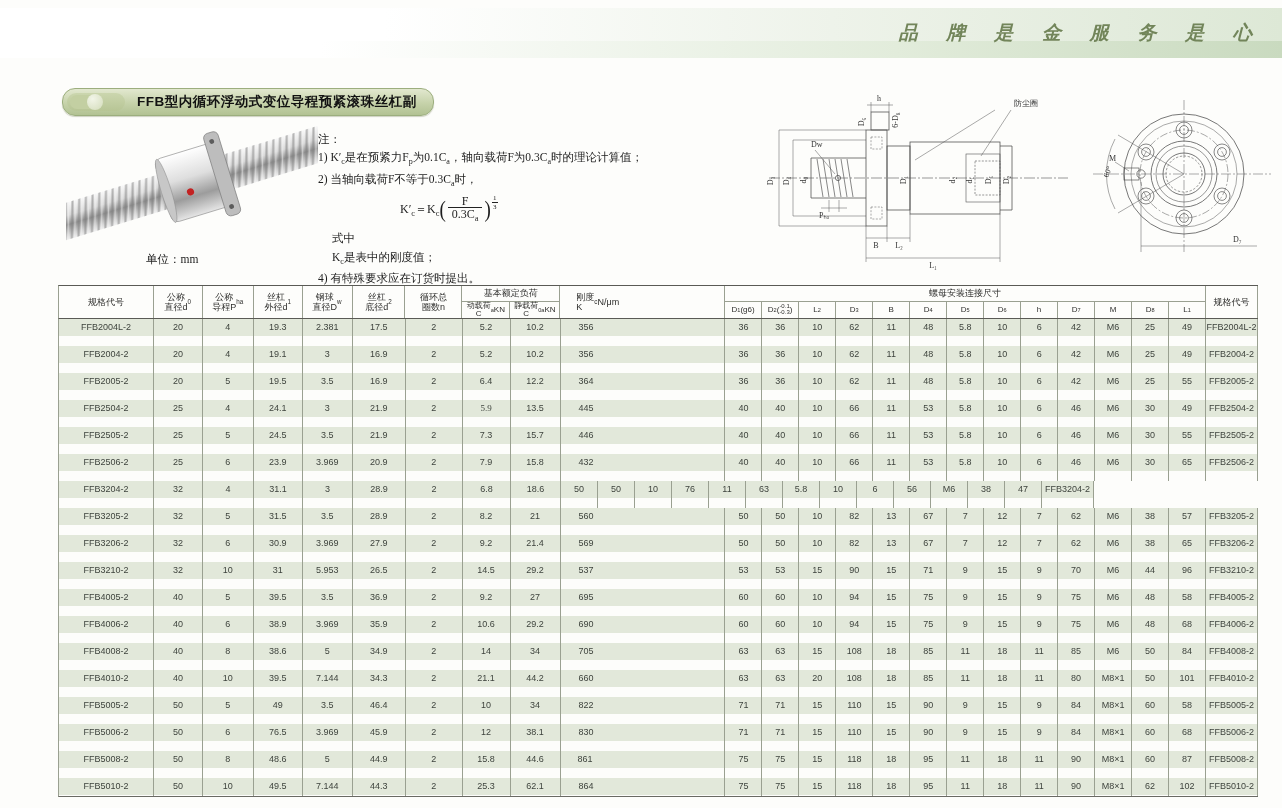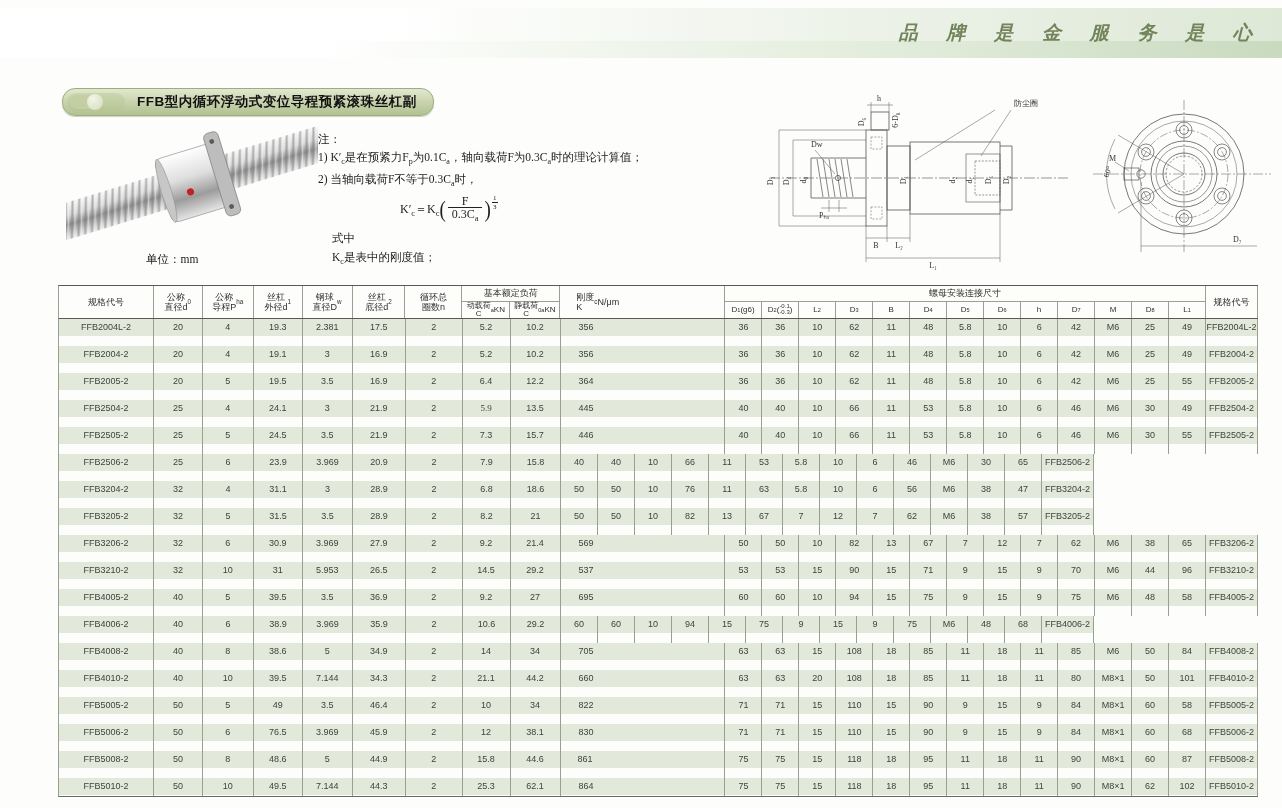--- a/index.html
+++ b/index.html
@@ -127,20 +127,21 @@
       </span>
     <span class="paren">)</span>
     <span class="fexp">
         <span>1</span>
         <span class="bar"></span>
         <span>3</span>
       </span>
   </div>
   <div class="ind">式中</div>
   <div class="ind">K<sub>c</sub>是表中的刚度值；</div>
+  <div>4) 有特殊要求应在订货时提出。</div>
 </div>
 
 <svg class="drawing" style="left:763px;top:90px" width="318" height="182" viewBox="0 0 318 182" stroke="#555" stroke-width=".8" fill="none">
 
   <line x1="6" y1="88" x2="305" y2="88" stroke-dasharray="11 2 2 2" stroke-width=".6"></line>
 
   <line x1="16" y1="40" x2="103" y2="40" stroke-width=".5"></line>
     <line x1="16" y1="136" x2="103" y2="136" stroke-width=".5"></line>
   <line x1="16" y1="40" x2="16" y2="136" stroke-width=".5"></line>
   <line x1="30" y1="50" x2="30" y2="126" stroke-width=".5"></line>
@@ -426,20 +427,21 @@
       <div class="trow">
         <div class="cell" style="width: 95px;">FFB2506-2</div>
         <div class="cell" style="width: 49px;">25</div>
         <div class="cell" style="width: 51px;">6</div>
         <div class="cell" style="width: 49px;">23.9</div>
         <div class="cell" style="width: 50px;">3.969</div>
         <div class="cell" style="width: 53px;">20.9</div>
         <div class="cell" style="width: 57px;">2</div>
         <div class="cell" style="width: 48px;">7.9</div>
         <div class="cell" style="width: 50px;">15.8</div>
+        <div class="cell leftal" style="width: 165px;">432</div>
         <div class="cell" style="width: 37px;">40</div>
         <div class="cell" style="width: 37px;">40</div>
         <div class="cell" style="width: 37px;">10</div>
         <div class="cell" style="width: 37px;">66</div>
         <div class="cell" style="width: 37px;">11</div>
         <div class="cell" style="width: 37px;">53</div>
         <div class="cell" style="width: 37px;">5.8</div>
         <div class="cell" style="width: 37px;">10</div>
         <div class="cell" style="width: 37px;">6</div>
         <div class="cell" style="width: 37px;">46</div>
@@ -476,20 +478,21 @@
       <div class="trow">
         <div class="cell" style="width: 95px;">FFB3205-2</div>
         <div class="cell" style="width: 49px;">32</div>
         <div class="cell" style="width: 51px;">5</div>
         <div class="cell" style="width: 49px;">31.5</div>
         <div class="cell" style="width: 50px;">3.5</div>
         <div class="cell" style="width: 53px;">28.9</div>
         <div class="cell" style="width: 57px;">2</div>
         <div class="cell" style="width: 48px;">8.2</div>
         <div class="cell" style="width: 50px;">21</div>
+        <div class="cell leftal" style="width: 165px;">560</div>
         <div class="cell" style="width: 37px;">50</div>
         <div class="cell" style="width: 37px;">50</div>
         <div class="cell" style="width: 37px;">10</div>
         <div class="cell" style="width: 37px;">82</div>
         <div class="cell" style="width: 37px;">13</div>
         <div class="cell" style="width: 37px;">67</div>
         <div class="cell" style="width: 37px;">7</div>
         <div class="cell" style="width: 37px;">12</div>
         <div class="cell" style="width: 37px;">7</div>
         <div class="cell" style="width: 37px;">62</div>
@@ -579,20 +582,21 @@
       <div class="trow">
         <div class="cell" style="width: 95px;">FFB4006-2</div>
         <div class="cell" style="width: 49px;">40</div>
         <div class="cell" style="width: 51px;">6</div>
         <div class="cell" style="width: 49px; text-align: center;">38.9</div>
         <div class="cell" style="width: 50px;">3.969</div>
         <div class="cell" style="width: 53px;">35.9</div>
         <div class="cell" style="width: 57px;">2</div>
         <div class="cell" style="width: 48px;">10.6</div>
         <div class="cell" style="width: 50px;">29.2</div>
+        <div class="cell leftal" style="width: 165px;">690</div>
         <div class="cell" style="width: 37px;">60</div>
         <div class="cell" style="width: 37px;">60</div>
         <div class="cell" style="width: 37px;">10</div>
         <div class="cell" style="width: 37px;">94</div>
         <div class="cell" style="width: 37px;">15</div>
         <div class="cell" style="width: 37px;">75</div>
         <div class="cell" style="width: 37px;">9</div>
         <div class="cell" style="width: 37px;">15</div>
         <div class="cell" style="width: 37px;">9</div>
         <div class="cell" style="width: 37px;">75</div>

